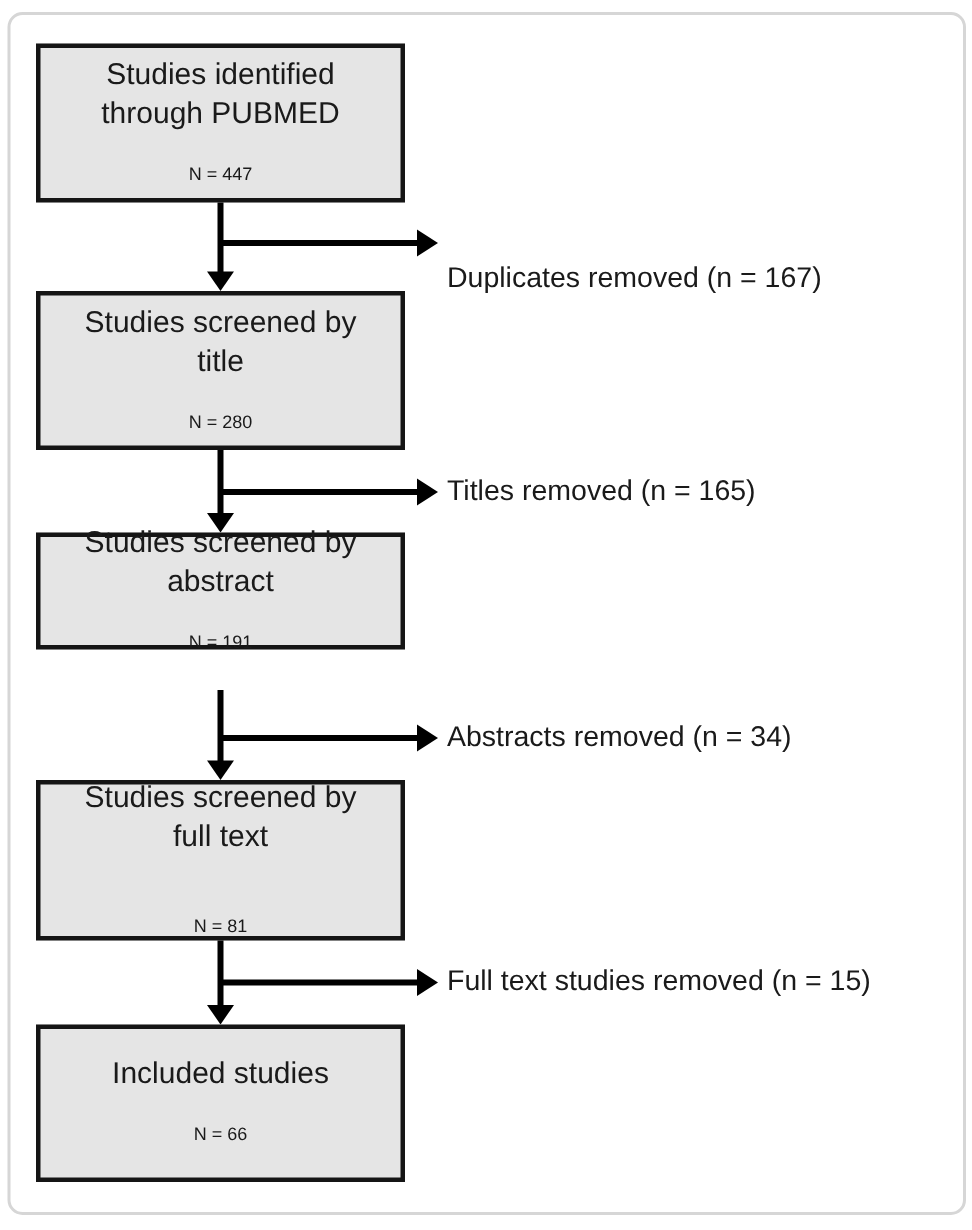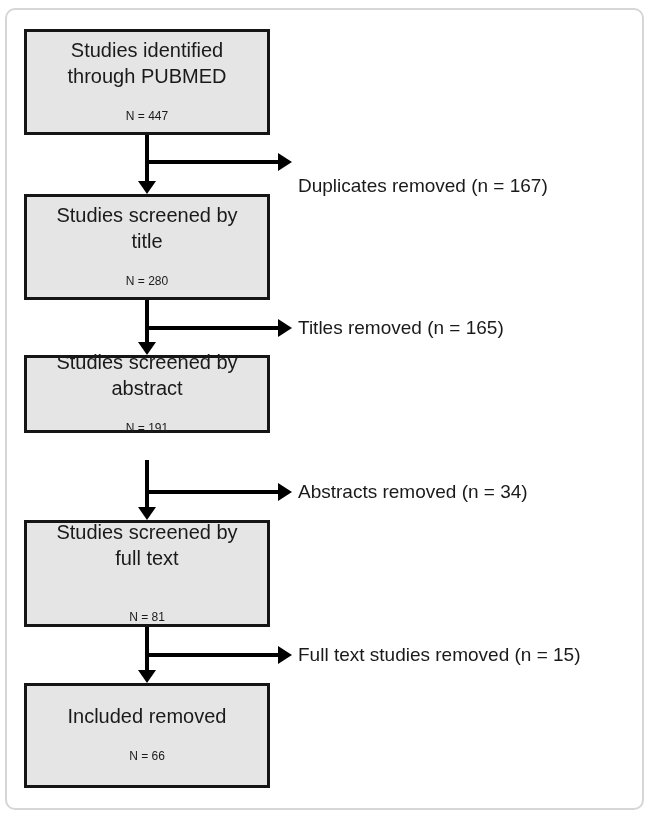--- a/index.html
+++ b/index.html
@@ -139,16 +139,16 @@
     <div class="box-count">N = 81</div>
   </div>
 
   <div class="vline" style="top:627px; height:44px;"></div>
   <div class="arrow-down" style="top:670px;"></div>
   <div class="hline" style="top:653px;"></div>
   <div class="arrow-right" style="top:646px;"></div>
   <div class="branch-label" style="top:643px;">Full text studies removed (n = 15)</div>
 
   <div class="box box-5">
-    <div class="box-title">Included removed</div>
+    <div class="box-title">Included studies</div>
     <div class="box-count">N = 66</div>
   </div>
 </div>
 
 </body></html>

